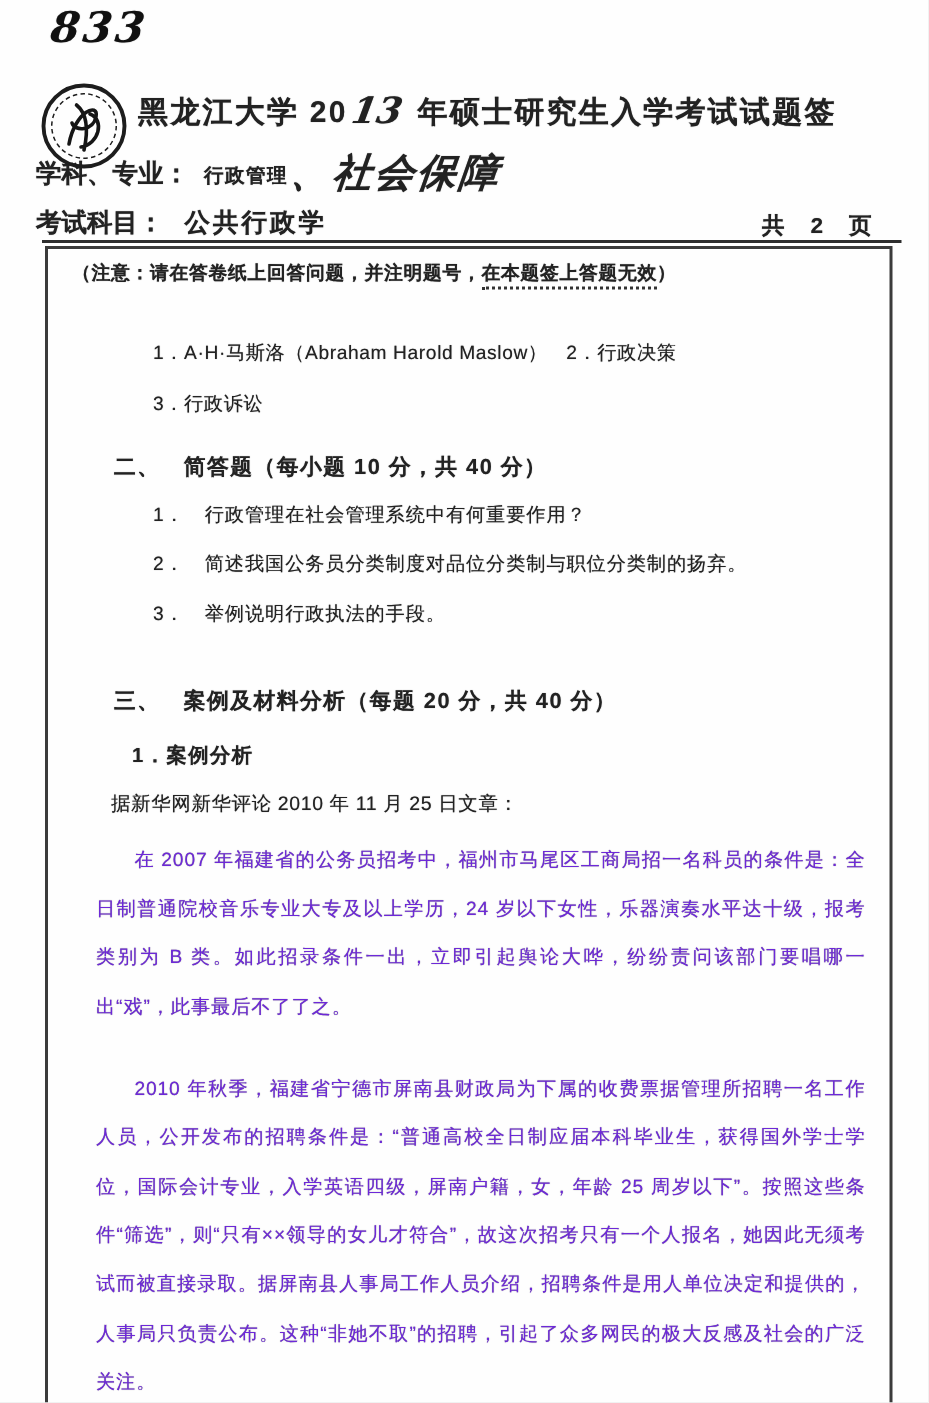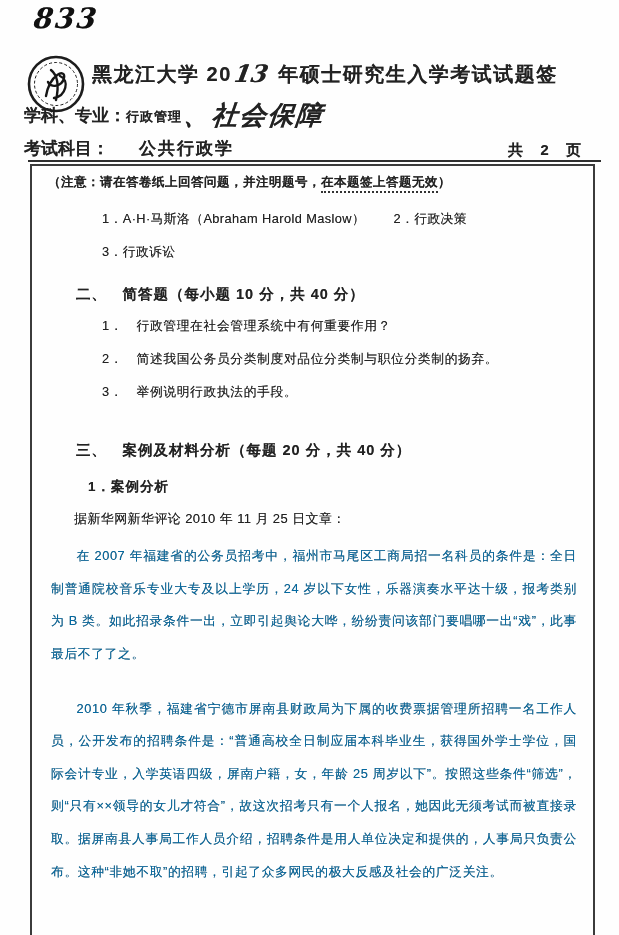--- a/index.html
+++ b/index.html
@@ -15,42 +15,42 @@
     font-style:italic;font-weight:700;
     transform:skewX(-6deg);display:inline-block;
   }
   .exam-code{position:absolute;top:2px;left:34px;font-size:28px;letter-spacing:2px;color:#111;}
   
   .header{position:absolute;top:50px;left:22px;right:20px;}
   .seal{position:absolute;left:4px;top:4px;width:60px;height:60px;}
   .title-line{margin:8px 0 0 70px;font-size:20px;font-weight:700;letter-spacing:1.5px;white-space:nowrap;}
   .title-year{font-size:24px;letter-spacing:0;margin:0 3px;transform:skewX(-10deg) translateY(1px);}
   .subject-line{margin:10px 0 0 2px;font-size:17px;font-weight:700;white-space:nowrap;}
-  .subject-printed{font-size:13px;font-weight:700;letter-spacing:1px;}
+  .subject-printed{font-size:13px;font-weight:700;letter-spacing:1px;margin-left:10px;}
   .subject-hand{font-size:26px;margin-left:2px;letter-spacing:2px;vertical-align:-3px;}
-  .exam-line{margin:4px 0 0 2px;font-size:17px;font-weight:700;display:flex;align-items:flex-end;gap:16px;}
+  .exam-line{margin:4px 0 0 2px;font-size:17px;font-weight:700;display:flex;align-items:flex-end;}
   .exam-subject{margin-left:14px;letter-spacing:2px;}
   .page-count{margin-left:auto;margin-right:14px;font-size:15px;letter-spacing:4px;font-family:Liberation Mono, monospace;}
   .header-divider{position:absolute;top:160px;left:28px;right:18px;border-top:2px solid #2e2e2e;}
   
   .qbox{
     position:absolute;top:164px;left:30px;width:565px;height:780px;
     border:2px solid #3b3b3b;box-sizing:border-box;padding:6px 16px 0 14px;
   }
   .notice{margin:2px 0 0 2px;font-size:12.5px;font-weight:700;letter-spacing:.5px;}
   .notice .em{border-bottom:2px dotted #333;padding-bottom:2px;}
   .sec-title{margin:24px 0 0 30px;font-size:14.5px;font-weight:700;letter-spacing:1px;}
-  .one-items{display:grid;grid-template-columns:58% 42%;row-gap:17px;margin:20px 0 0 56px;font-size:12.8px;letter-spacing:.4px;gap:16px;}
+  .one-items{display:grid;grid-template-columns:58% 42%;row-gap:17px;margin:36px 0 0 56px;font-size:12.8px;letter-spacing:.4px;}
   .two-items{margin:14px 0 0 56px;font-size:12.8px;letter-spacing:.6px;}
   .two-items p{margin:0 0 16px 0;}
   .case-subtitle{margin:18px 0 0 42px;font-size:13.5px;font-weight:700;letter-spacing:1px;}
   .case-source{margin:14px 0 0 28px;font-size:13px;letter-spacing:.4px;}
   .case-para{
-    margin:12px 0 0 5px;font-size:12.8px;line-height:2.55;
-    text-indent:2em;text-align:justify;letter-spacing:.6px;color:#0369a1;
+    margin:12px 0 0 18px;font-size:12.8px;line-height:2.55;
+    text-indent:2em;text-align:justify;letter-spacing:.6px;color:#6d28d9;
   }
   .case-para.gap{margin-top:22px;}
 </style>
 </head>
 <body>
 
 <div class="paper">
 
   <div class="exam-code hand">833</div>
 

